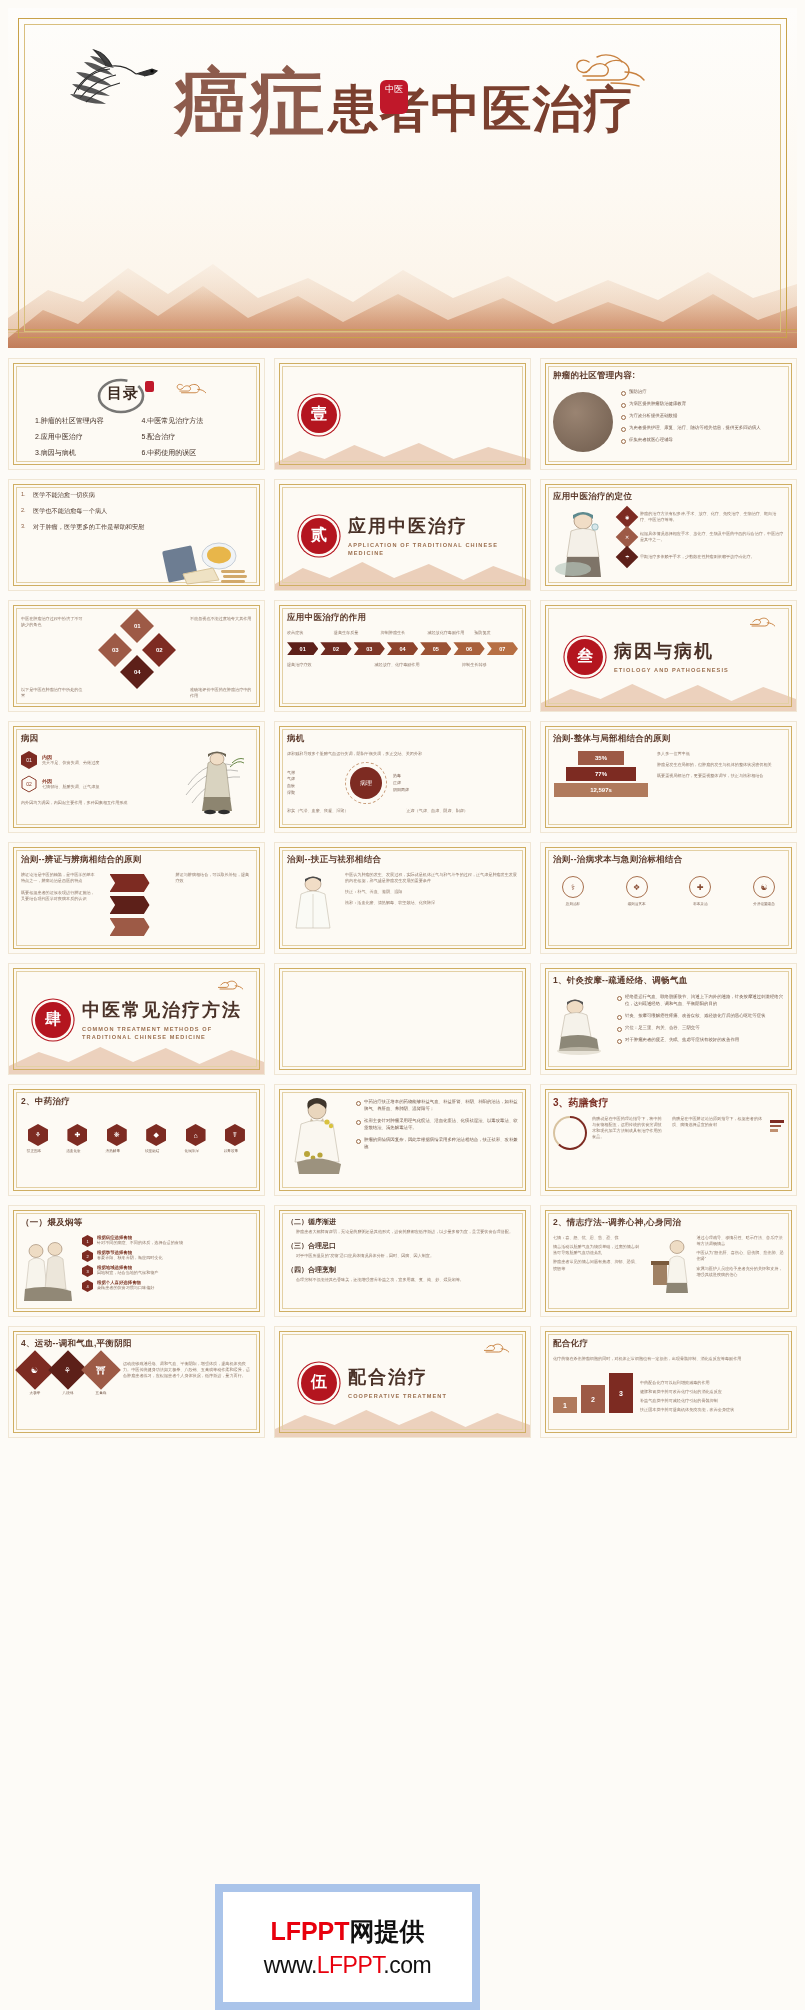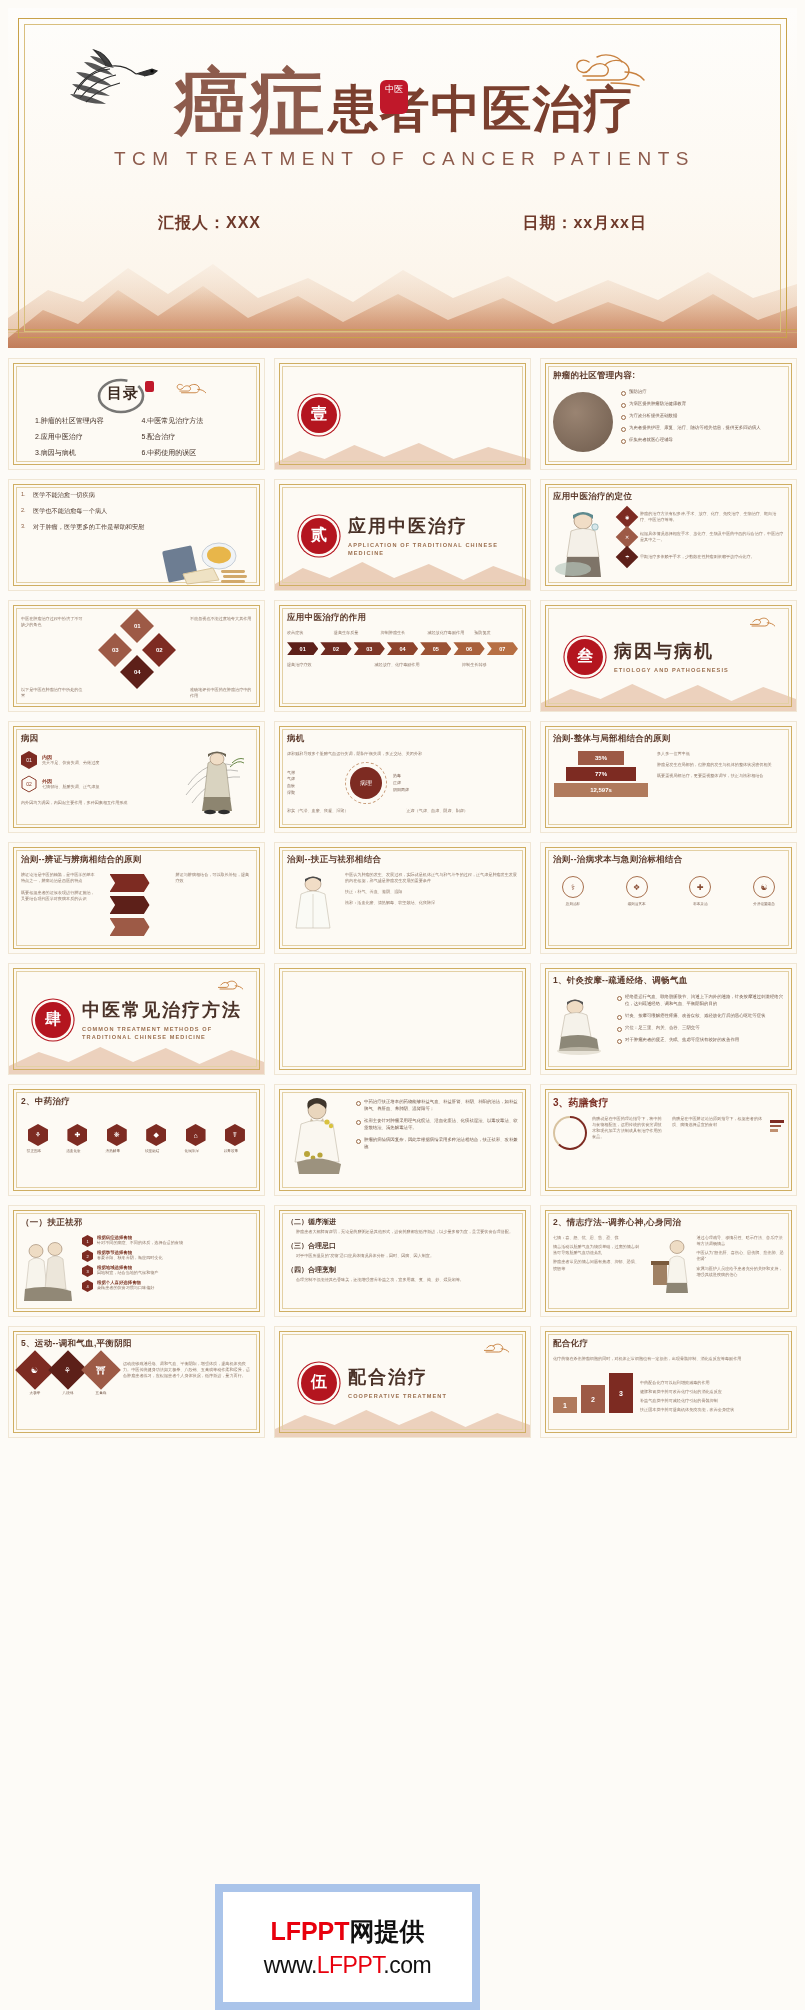--- a/index.html
+++ b/index.html
@@ -383,28 +383,23 @@
         <path d="M58,22 C66,22 73,25 77,30"></path>
         <path d="M44,33 C54,33 64,34 72,36"></path>
       </g>
     </svg>
 
     <div id="cover-title-wrap">
       <div class="title-line">
         <span id="title-main">癌症</span>
         <span id="title-sub-cn">患者中医治疗</span>
       </div>
-      <div id="title-en">TCM TREATMENT OF CANCER PATIENTS</div>
     </div>
     <div id="cover-seal">中医</div>
 
-    <div id="cover-meta">
-      <div>汇报人：XXX</div>
-      <div>日期：xx月xx日</div>
-    </div>
   </div>
 
   <div id="grid">
 
     <div class="slide">
       <div class="fr1"></div>
         <div class="fr2"></div>
       <div class="notch nt-tl"></div>
         <div class="notch nt-tr"></div>
       <div class="notch nt-bl"></div>
@@ -1019,21 +1014,21 @@
     </div>
 
     <div class="slide">
       <div class="fr1"></div>
         <div class="fr2"></div>
       <div class="notch nt-tl"></div>
         <div class="notch nt-tr"></div>
       <div class="notch nt-bl"></div>
         <div class="notch nt-br"></div>
       <div class="body">
-        <div class="s-title">（一）扶正祛邪</div>
+        <div class="s-title">（一）煨及焖等</div>
         <div style="display:flex;gap:5px;">
           <svg style="flex:0 0 56px;width:56px;height:66px;" viewBox="0 0 56 66">
             <ellipse cx="15" cy="16" rx="7" ry="6.5" fill="#eedcc4" stroke="#85694f" stroke-width=".5"></ellipse>
             <ellipse cx="34" cy="14" rx="7" ry="6.5" fill="#eedcc4" stroke="#85694f" stroke-width=".5"></ellipse>
             <path d="M8,26 q8,-6 15,0 l3,28 -21,0 Z" fill="#f7f4ec" stroke="#bfb5a4" stroke-width=".5"></path>
             <path d="M27,24 q8,-6 15,0 l3,30 -21,0 Z" fill="#ece6da" stroke="#bfb5a4" stroke-width=".5"></path>
             <path d="M4,54 q22,-5 46,2 l1,10 -48,0 Z" fill="#918876"></path>
           </svg>
           <div style="flex:1;display:flex;flex-direction:column;gap:3px;">
             <div style="display:flex;gap:4px;align-items:flex-start;">
@@ -1124,21 +1119,21 @@
     </div>
 
     <div class="slide">
       <div class="fr1"></div>
         <div class="fr2"></div>
       <div class="notch nt-tl"></div>
         <div class="notch nt-tr"></div>
       <div class="notch nt-bl"></div>
         <div class="notch nt-br"></div>
       <div class="body">
-        <div class="s-title">5、运动--调和气血,平衡阴阳</div>
+        <div class="s-title">4、运动--调和气血,平衡阴阳</div>
         <div style="display:flex;gap:8px;align-items:center;">
           <div style="display:flex;gap:5px;flex:0 0 auto;">
             <div class="diamond" style="width:28px;height:28px;">
                 <span style="font-size:8px;">☯</span>
               </div>
             <div class="diamond dk" style="width:28px;height:28px;">
                 <span style="font-size:8px;">⚘</span>
               </div>
             <div class="diamond lt" style="width:28px;height:28px;">
                 <span style="font-size:8px;">⛩</span>

